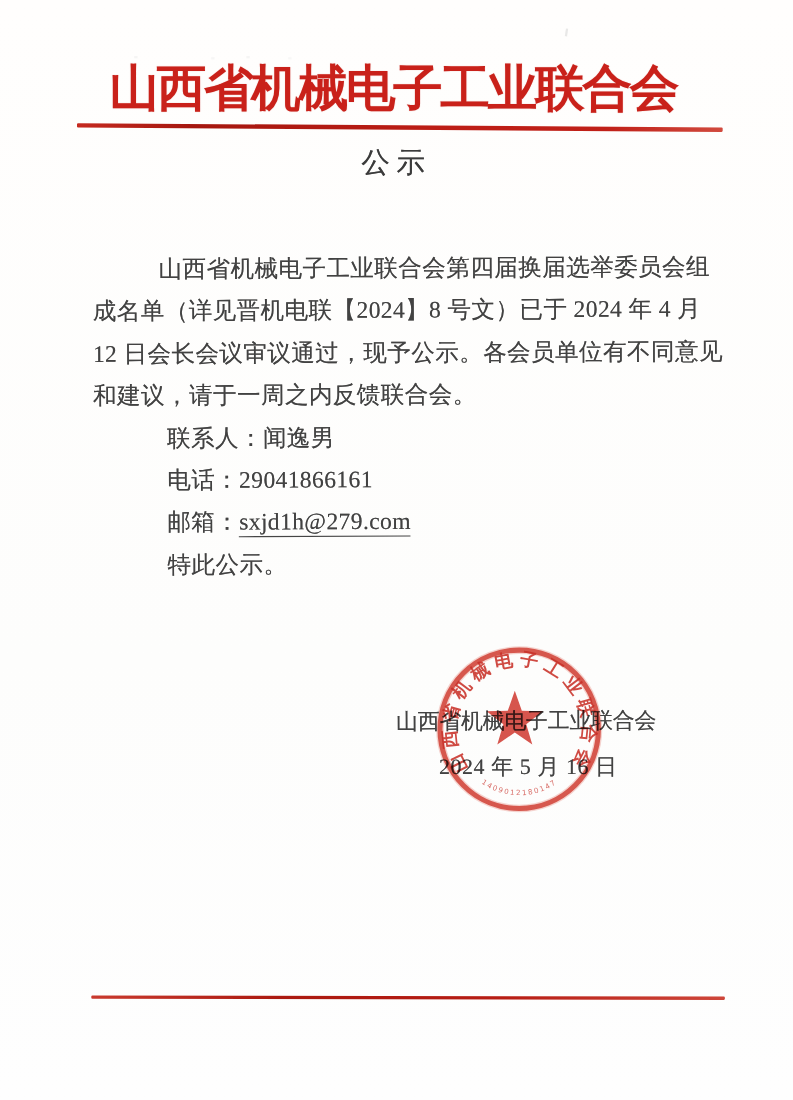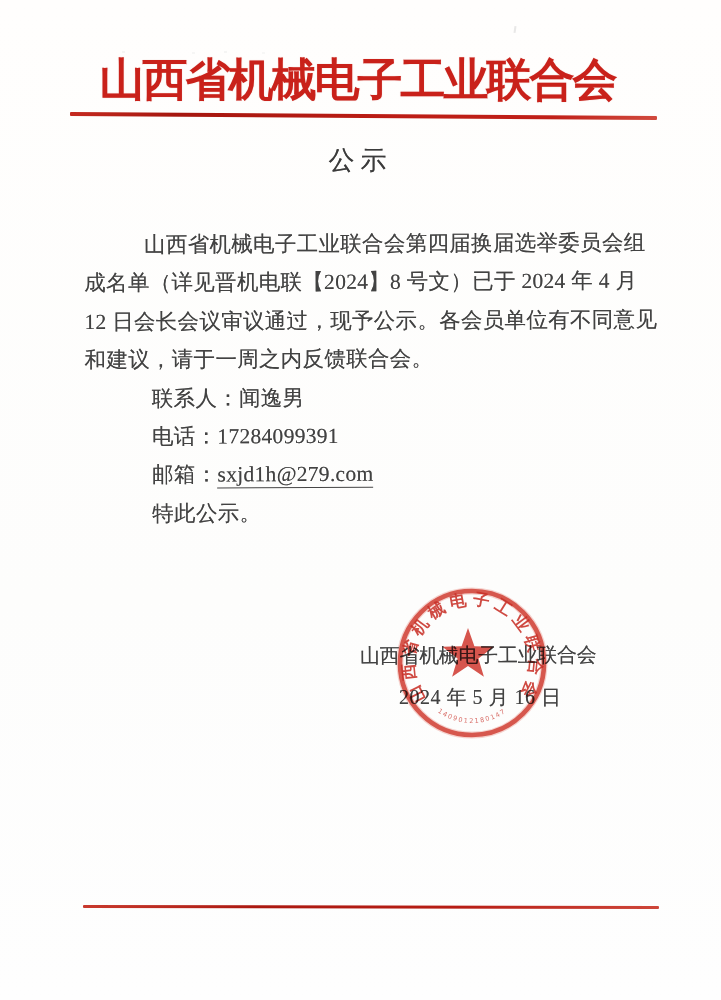--- a/index.html
+++ b/index.html
@@ -30,21 +30,21 @@
     background:linear-gradient(90deg,#c52a20,#a5170f 18%,#bc1d15 55%,#c02018 82%,#d14a3e);
     transform:rotate(0.38deg); transform-origin:left center;
   }
   .rule-bottom {
     left:83px; top:905px; width:576px; height:3px;
     background:linear-gradient(90deg,#c93a2e,#ab1910 30%,#b71d14 65%,#ce463a);
     transform:rotate(0.1deg); transform-origin:left center;
   }
   
   .notice-title {
-    position:absolute; top:143px; left:0; right:0;
+    position:absolute; top:130px; left:0; right:0;
     text-align:center;
     font-size:26px; letter-spacing:6px;
     color:#3b3b3b;
     text-shadow:0 0 .6px rgba(70,70,70,.7);
   }
   .text-block {
     position:absolute; left:84px; top:226px; width:570px;
     font-size:21.5px; color:#424242;
     transform:rotate(-0.25deg); transform-origin:0 0;
     text-shadow:0 0 .6px rgba(75,75,75,.65);
@@ -89,21 +89,21 @@
   <div class="rule rule-top"></div>
 
   <div class="notice-title">公示</div>
 
   <div class="text-block">
     <div class="text-line indent-para">山西省机械电子工业联合会第四届换届选举委员会组</div>
     <div class="text-line">成名单（详见晋机电联【2024】8 号文）已于 2024 年 4 月</div>
     <div class="text-line">12 日会长会议审议通过，现予公示。各会员单位有不同意见</div>
     <div class="text-line">和建议，请于一周之内反馈联合会。</div>
     <div class="text-line indent-item">联系人：闻逸男</div>
-    <div class="text-line indent-item"><span>电话：</span><span>17284099391</span></div>
+    <div class="text-line indent-item"><span>电话：</span><span>29041866161</span></div>
     <div class="text-line indent-item"><span>邮箱：</span><span class="email-underline">sxjd1h@279.com</span></div>
     <div class="text-line indent-item">特此公示。</div>
   </div>
 
   <div class="sig-org">山西省机械电子工业联合会</div>
   <div class="sig-date">2024 年 5 月 16 日</div>
 
   <svg class="seal" viewBox="0 0 165 165" xmlns="http://www.w3.org/2000/svg">
     <defs>
       <path id="ringPath" d="M 38 123 A 58 58 0 1 1 122 123" fill="none"></path>

